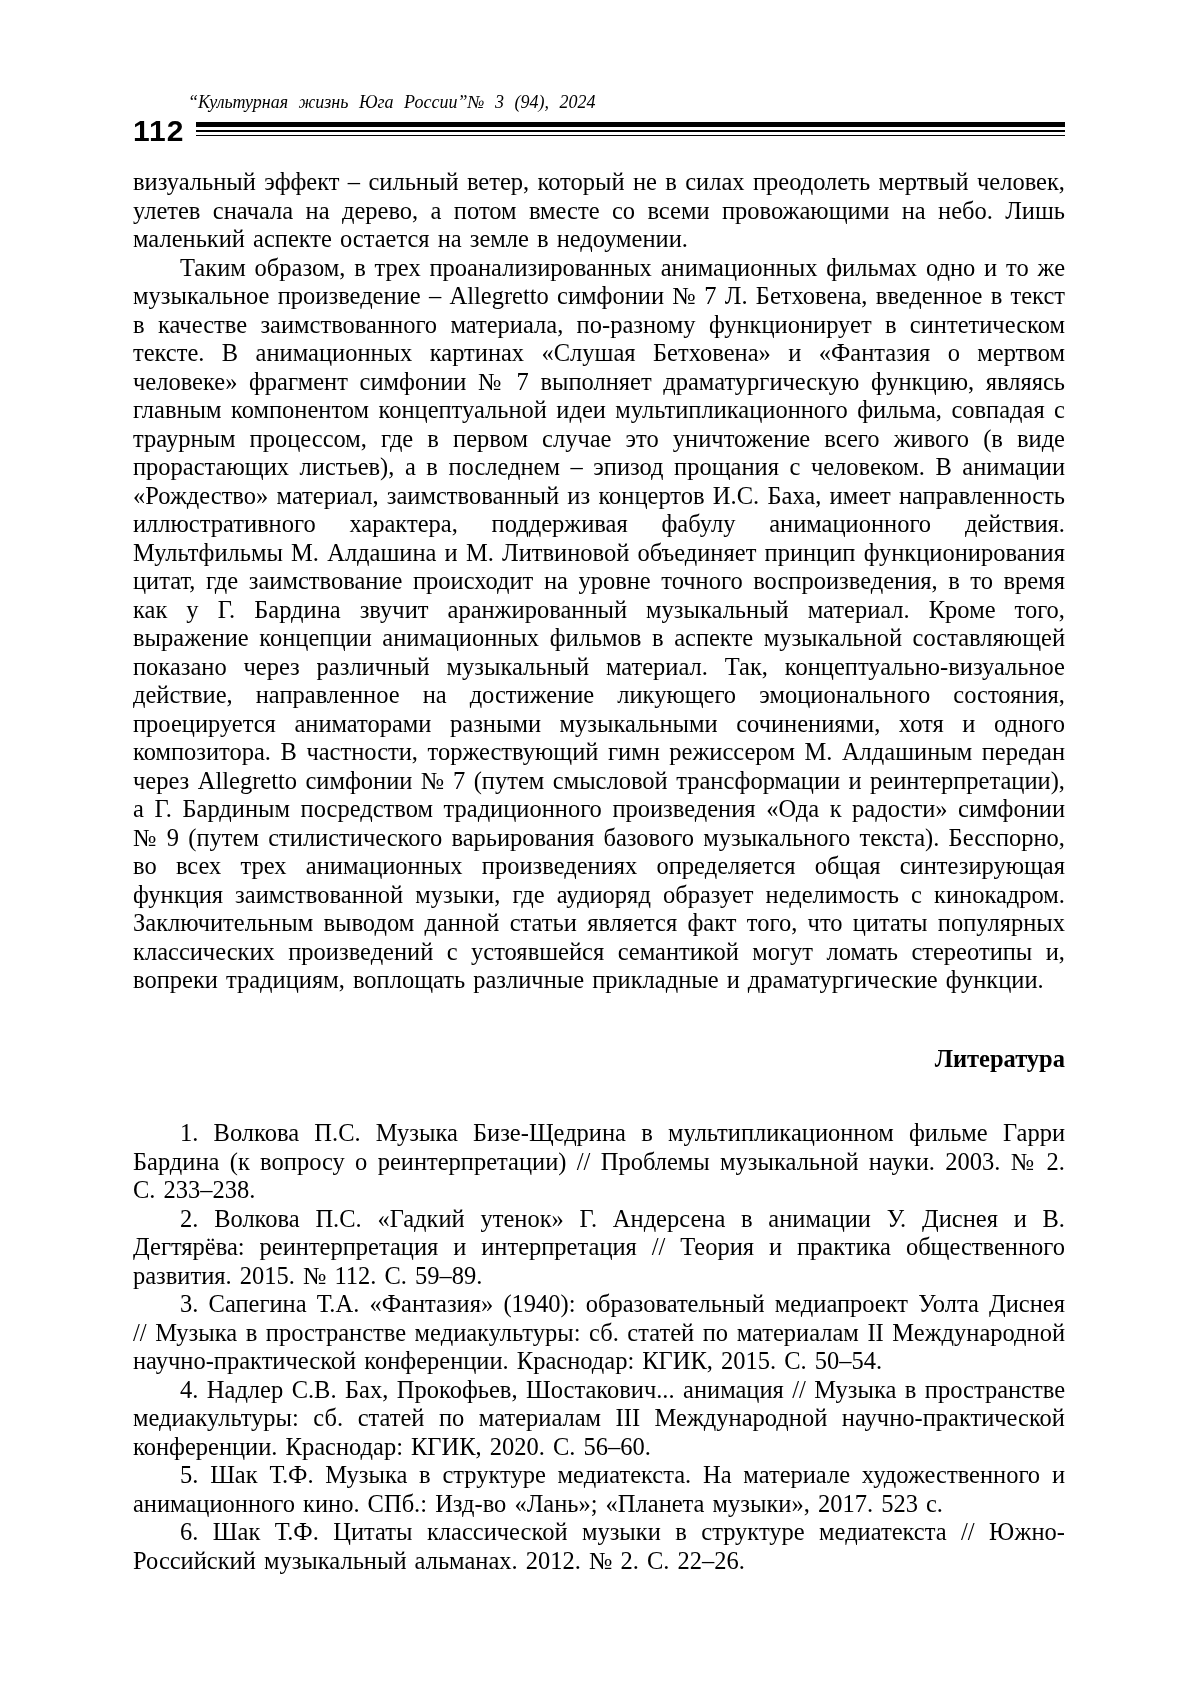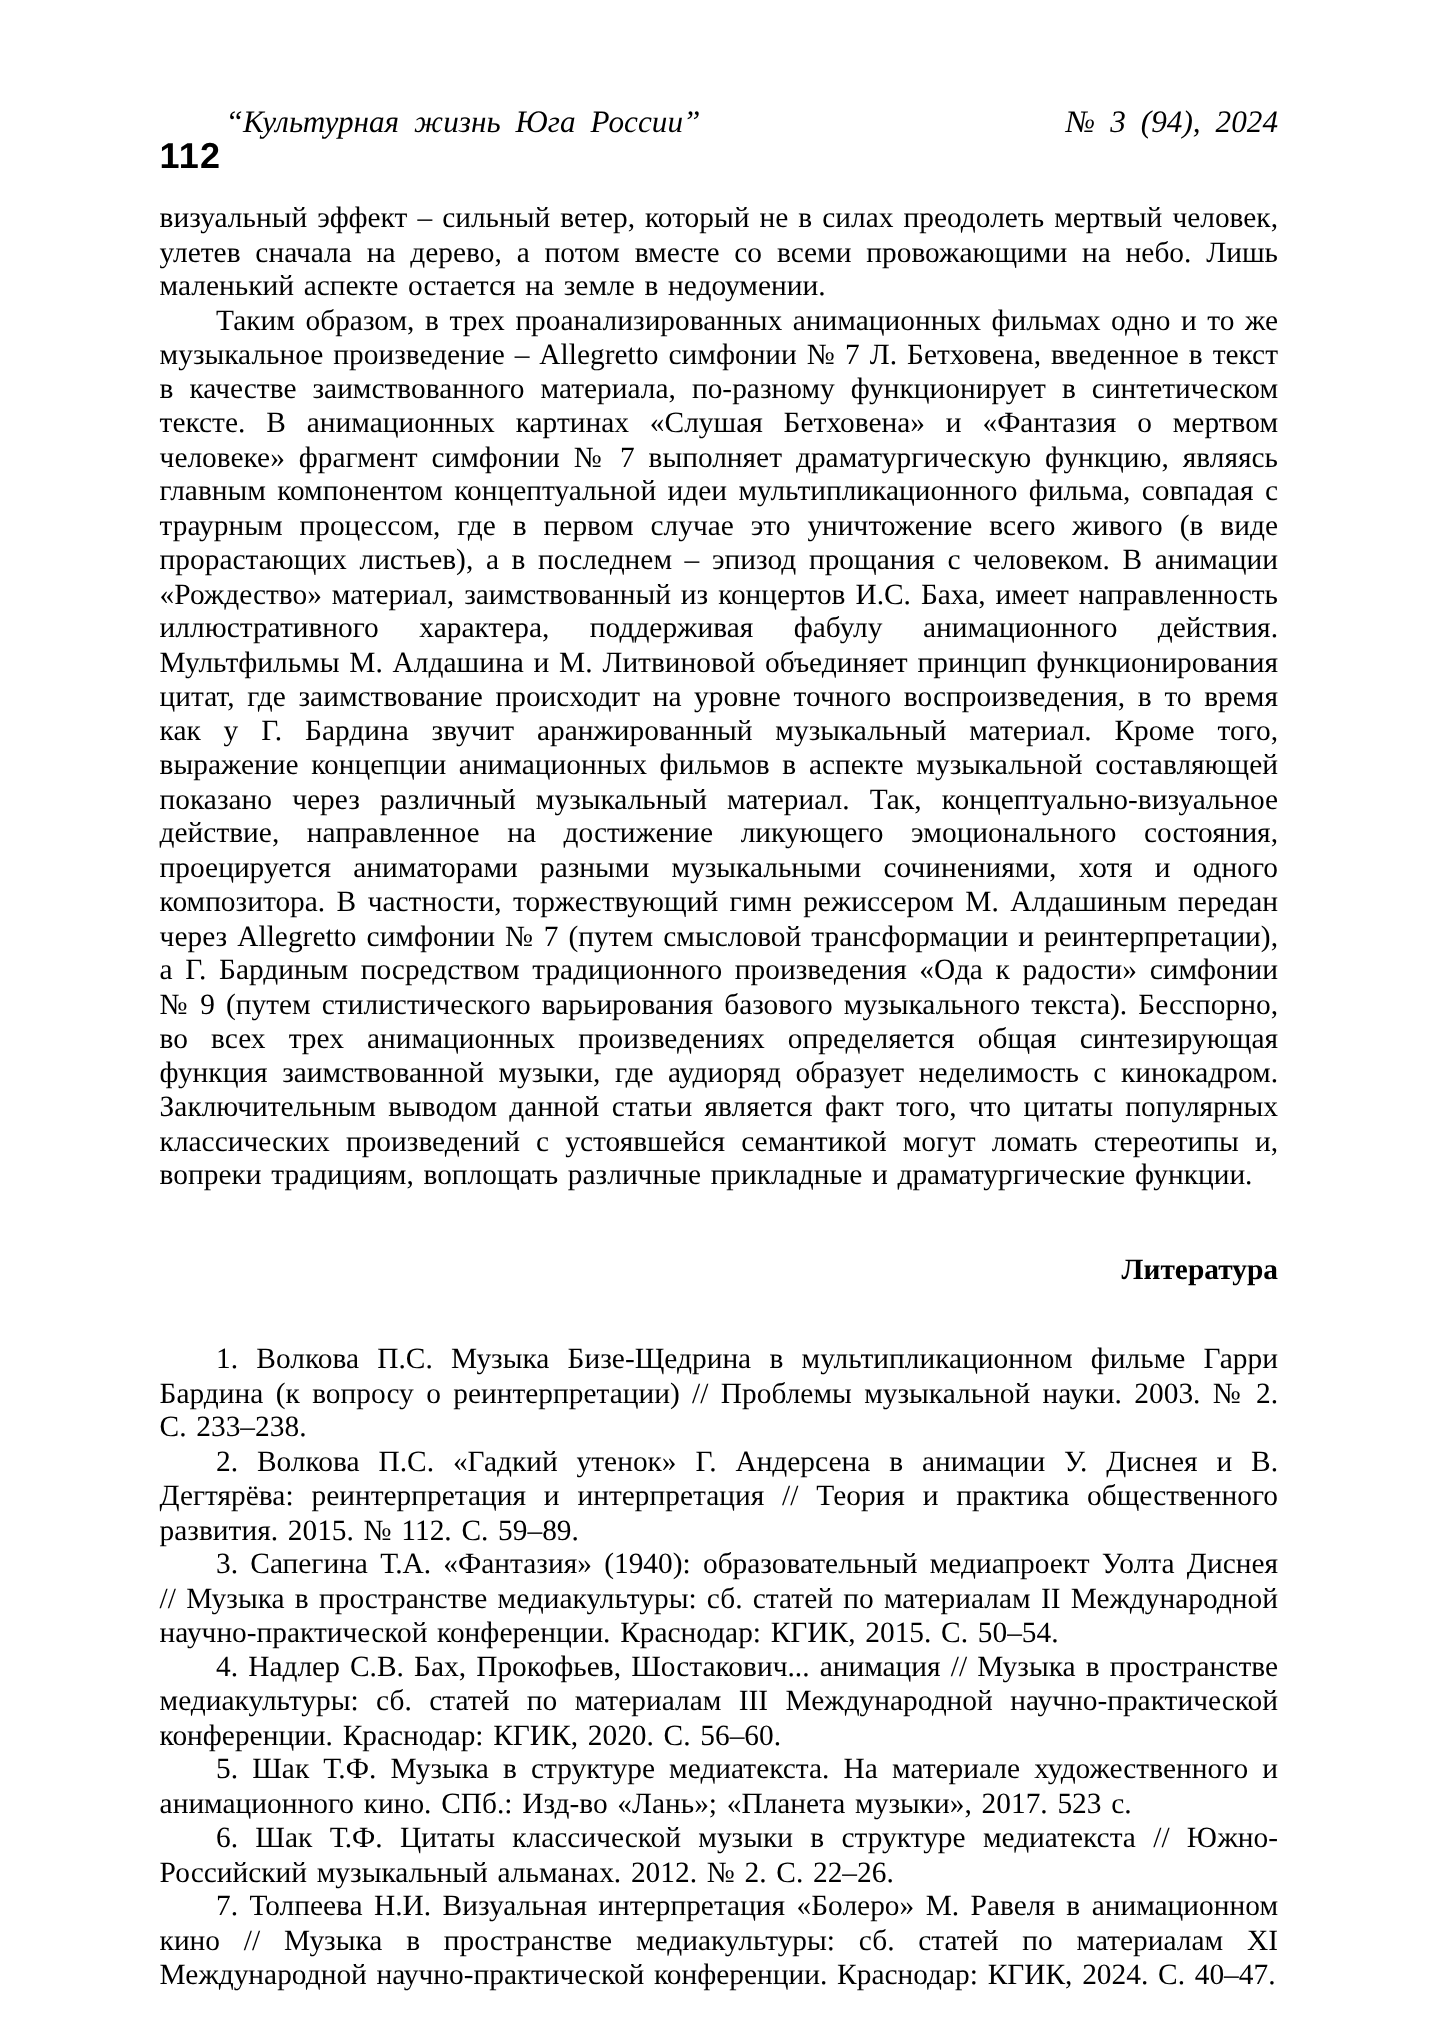--- a/index.html
+++ b/index.html
@@ -15,33 +15,32 @@
   }
   
   .header {
     position: absolute;
     top: 88px;
     left: 133px;
     width: 932px;
   }
   .header-row {
     display: flex;
-    justify-content: space-between;
+    justify-content: flex-start;
     align-items: baseline;
     font-style: italic;
-    font-size: 26px;
+    font-size: 18px;
     line-height: 28px;
     padding-left: 55px;
     word-spacing: 6px;
   }
   .rule-row {
     display: flex;
     align-items: flex-start;
     margin-top: 5px;
-    flex-direction: column;
   }
   .page-number {
     font-family: "Liberation Sans", sans-serif;
     font-weight: bold;
     font-size: 30px;
     line-height: 24px;
     letter-spacing: 1px;
     margin-right: 12px;
     transform: translateY(-2px);
   }
@@ -96,17 +95,16 @@
 
     <div class="lit-heading">Литература</div>
 
     <div class="references">
         <p>1. Волкова П.С. Музыка Бизе-Щедрина в мультипликационном фильме Гарри Бардина (к вопросу о реинтерпретации) // Проблемы музыкальной науки. 2003. № 2. С. 233–238.</p>
         <p>2. Волкова П.С. «Гадкий утенок» Г. Андерсена в анимации У. Диснея и В. Дегтярёва: реинтерпретация и интерпретация // Теория и практика общественного развития. 2015. № 112. С. 59–89.</p>
         <p>3. Сапегина Т.А. «Фантазия» (1940): образовательный медиапроект Уолта Диснея // Музыка в пространстве медиакультуры: сб. статей по материалам II Международной научно-практической конференции. Краснодар: КГИК, 2015. С. 50–54.</p>
         <p>4. Надлер С.В. Бах, Прокофьев, Шостакович... анимация // Музыка в пространстве медиакультуры: сб. статей по материалам III Международной научно-практической конференции. Краснодар: КГИК, 2020. С. 56–60.</p>
         <p>5. Шак Т.Ф. Музыка в структуре медиатекста. На материале художественного и анимационного кино. СПб.: Изд-во «Лань»; «Планета музыки», 2017. 523 с.</p>
         <p>6. Шак Т.Ф. Цитаты классической музыки в структуре медиатекста // Южно-Российский музыкальный альманах. 2012. № 2. С. 22–26.</p>
-        <p>7. Толпеева Н.И. Визуальная интерпретация «Болеро» М. Равеля в анимационном кино // Музыка в пространстве медиакультуры: сб. статей по материалам XI Международной научно-практической конференции. Краснодар: КГИК, 2024. С. 40–47.</p>
       </div>
   </div>
 
 </div>
 
 </body></html>

